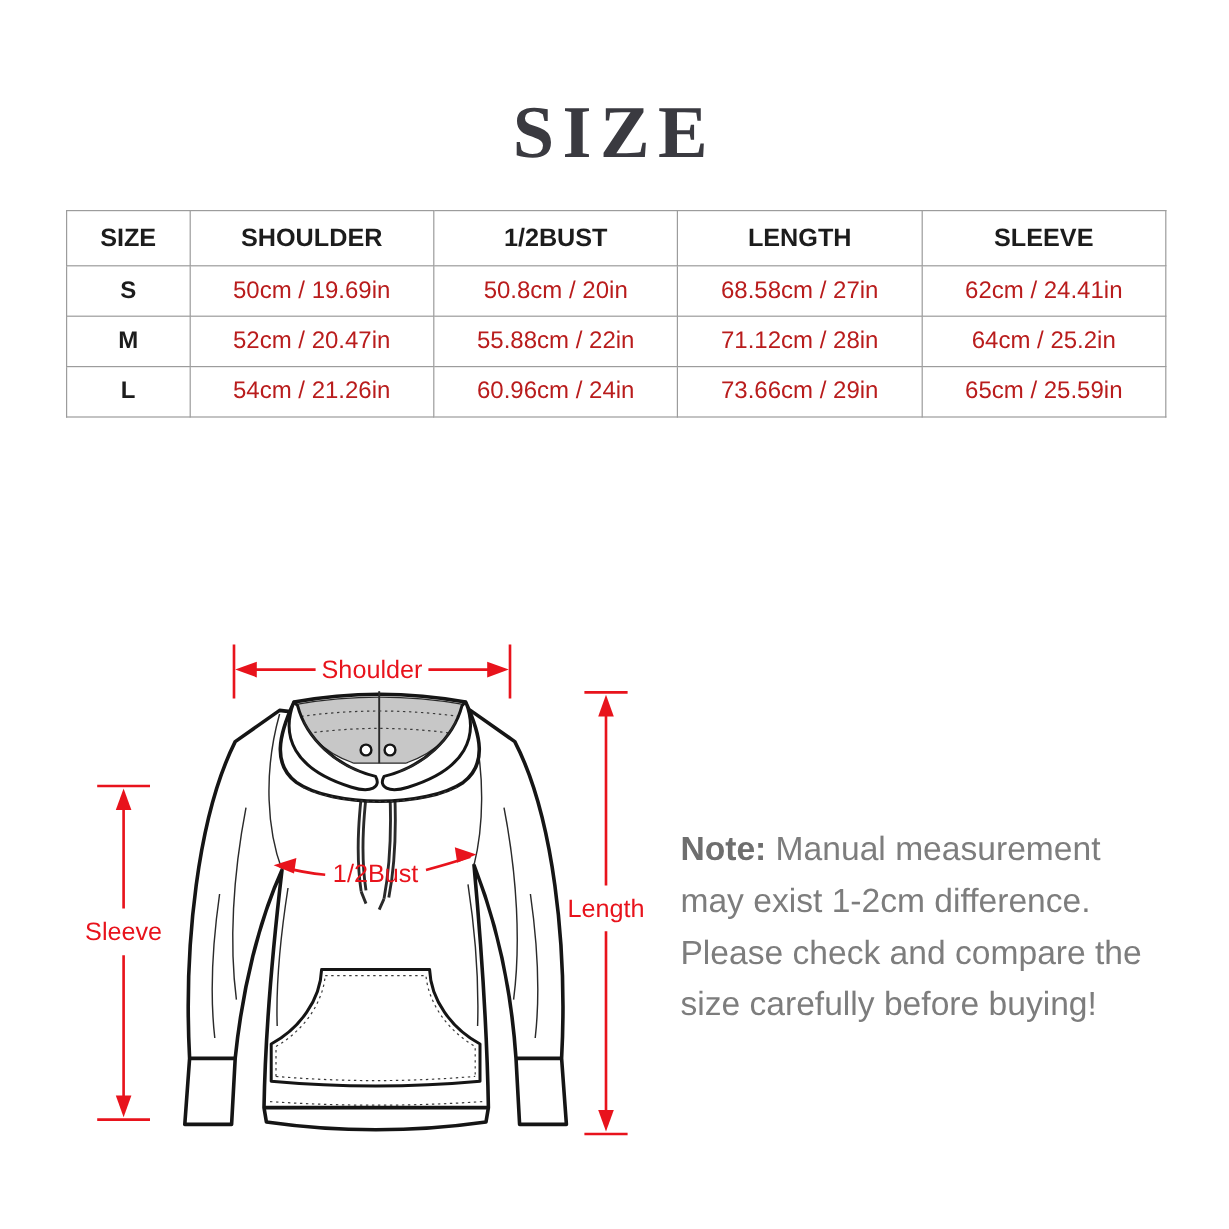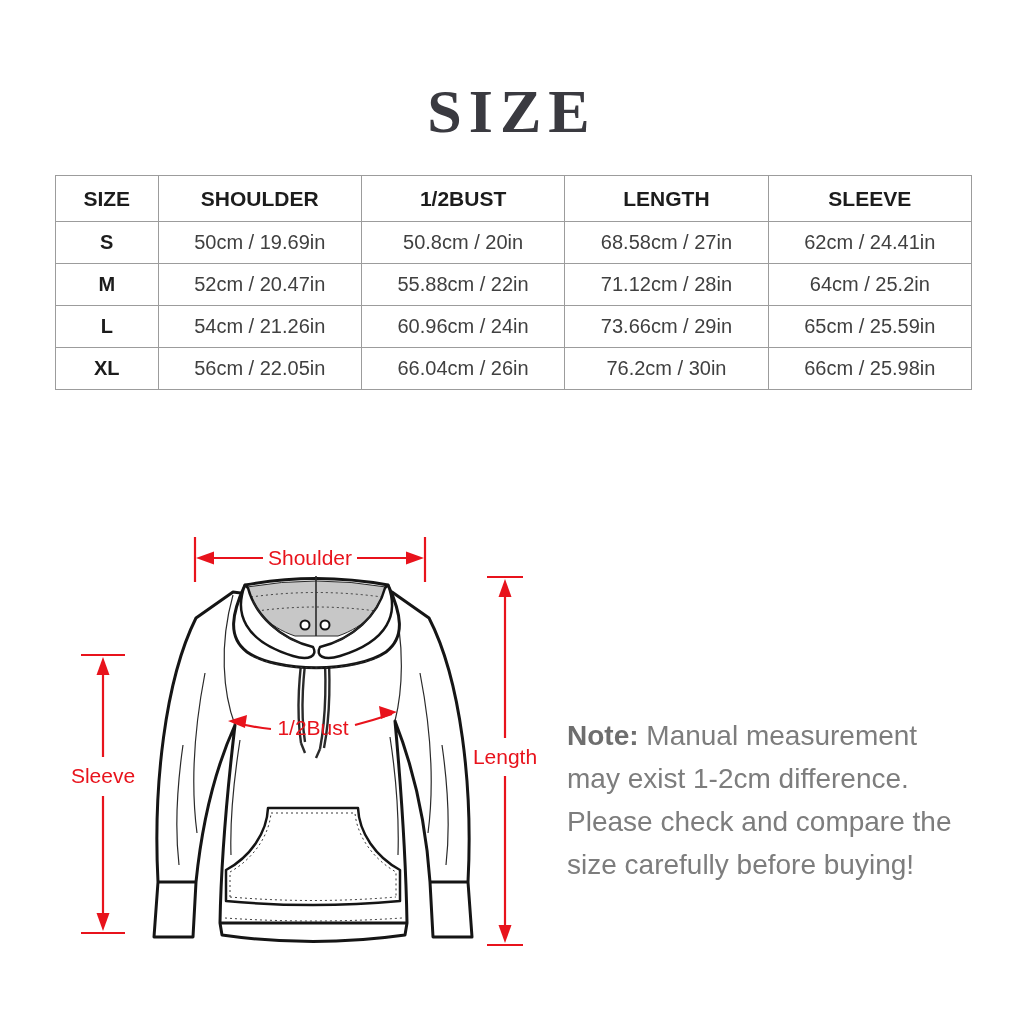--- a/index.html
+++ b/index.html
@@ -22,41 +22,41 @@
   }
   .size-table th, .size-table td {
     border: 1px solid #9c9c9c;
     text-align: center; vertical-align: middle;
     background: #ffffff;
   }
   .size-table th {
     height: 46px; font-size: 21px; font-weight: bold; color: #1c1c1c;
   }
   .size-table td {
-    height: 42px; font-size: 20px; color: #404040; font-weight: normal;
+    height: 42px; font-size: 20px; color: #b91c1c; font-weight: normal;
   }
   .size-table td.size-col { font-weight: bold; color: #1c1c1c; }
   .col-size { width: 11.2%; }
   .col-m { width: 22.2%; }
 
   
   .diagram { position: absolute; top: 525px; left: 55px; width: 500px; height: 455px; }
   .diagram svg { display: block; }
   .outline { fill: #ffffff; stroke: #151515; stroke-width: 3; stroke-linejoin: round; }
   .thinline { fill: none; stroke: #2a2a2a; stroke-width: 1.2; }
   .stitch { fill: none; stroke: #3a3a3a; stroke-width: 1; stroke-dasharray: 2,3; }
   .redline { fill: none; stroke-width: 2.2; }
   .redlabel {
     font-family: "Liberation Sans", sans-serif; font-size: 21px;
     text-anchor: middle;
   }
 
   
   .note {
-    position: absolute; top: 714px; left: 567px; width: 398px;
+    position: absolute; top: 686px; left: 567px; width: 398px;
     font-size: 28px; line-height: 43px; color: #7d7d7d;
   }
   .note .note-label { font-weight: bold; color: #6e6e6e; }
 </style>
 </head>
 <body>
 
 <div class="title">SIZE</div>
 
 <table class="size-table">
@@ -90,27 +90,20 @@
       <td>55.88cm / 22in</td>
       <td>71.12cm / 28in</td>
       <td>64cm / 25.2in</td>
     </tr>
     <tr>
       <td class="size-col">L</td>
       <td>54cm / 21.26in</td>
       <td>60.96cm / 24in</td>
       <td>73.66cm / 29in</td>
       <td>65cm / 25.59in</td>
-    </tr>
-    <tr>
-      <td class="size-col">XL</td>
-      <td>56cm / 22.05in</td>
-      <td>66.04cm / 26in</td>
-      <td>76.2cm / 30in</td>
-      <td>66cm / 25.98in</td>
     </tr>
   </tbody>
 </table>
 
 <div class="diagram">
   <svg width="500" height="455" viewBox="0 0 500 455" xmlns="http://www.w3.org/2000/svg">
 
     <g>
 
       <path class="outline" d="M178,67 L141,93

